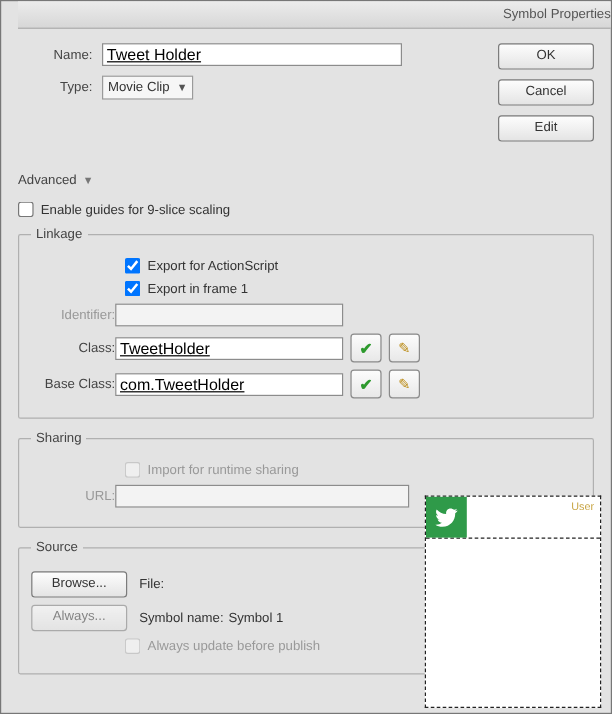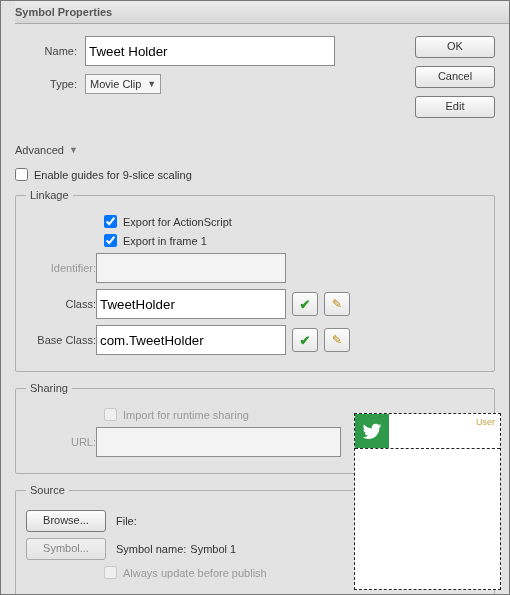--- a/index.html
+++ b/index.html
@@ -6,34 +6,34 @@
   body{
     width:510px;height:595px;
     background:#e3e3e3;
     font:11px "Lucida Grande","Segoe UI",Arial,sans-serif;
     color:#333;
     position:relative;
     box-sizing:border-box;
     border:1px solid #777;
   }
   .titlebar{
-    height:22px;line-height:22px;text-align:left;
+    height:22px;line-height:22px;text-align:right;
     background:linear-gradient(#ececec,#d7d7d7);
     border-bottom:1px solid #a9a9a9;
-    font-weight:bold;color:#555;margin-left:14px;
+    font-weight:normal;color:#555;margin-left:14px;
   }
   .content{padding:12px 14px}
   .topgrid{display:flex}
   .left-col{flex:1}
   .right-col{width:80px;margin-left:20px}
   .row{display:flex;align-items:center;margin-bottom:8px}
   .lbl{ width:62px;text-align:right;padding-right:8px;color:#444}
   input[type=text]{
-    height:30px;border:1px solid #8c8c8c;background:#fff;font:11px inherit;
-    padding:0 3px;box-sizing:border-box;
+    height:19px;border:1px solid #8c8c8c;background:#fff;font:11px inherit;
+    padding:0 3px;box-sizing:border-box;text-decoration:underline;
   }
   input[type=text]:disabled{background:#f3f3f3;color:#999}
   .sel{background:#b8d6fb}
   .name-input{width:250px}
   .type-box{
     display:inline-flex;align-items:center;
     border:1px solid #9a9a9a;background:#f6f6f6;height:18px;padding:0 4px;
   }
   .type-box .arrow{margin-left:6px;font-size:9px;color:#555}
   .btn{
@@ -171,21 +171,21 @@
   </fieldset>
 
   <fieldset>
     <legend>Source</legend>
     <div class="srcrow">
       <span class="small-btn">Browse...</span>
       <span>File:</span>
       <span style="margin-left:4px"></span>
     </div>
     <div class="srcrow">
-      <span class="small-btn disabled">Symbol...</span>
+      <span class="small-btn disabled">Always...</span>
       <span>Symbol name:</span>
       <span style="margin-left:4px">Symbol 1</span>
     </div>
     <label class="frow ind dim">
       <input type="checkbox" disabled="" style="">
       <span style="margin-left:6px">Always update before publish</span>
     </label>
   </fieldset>
 
 </div>

